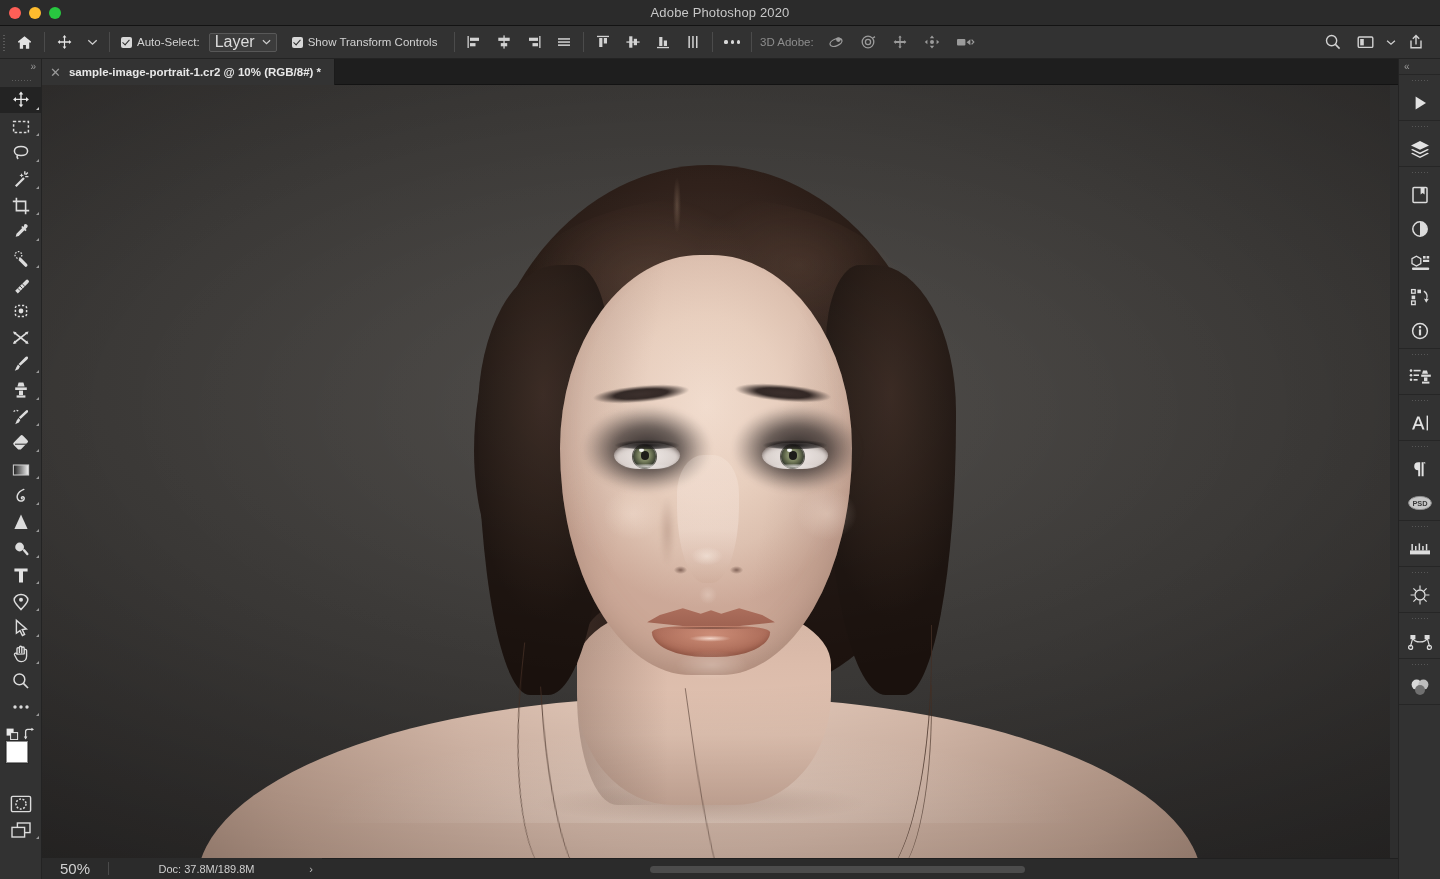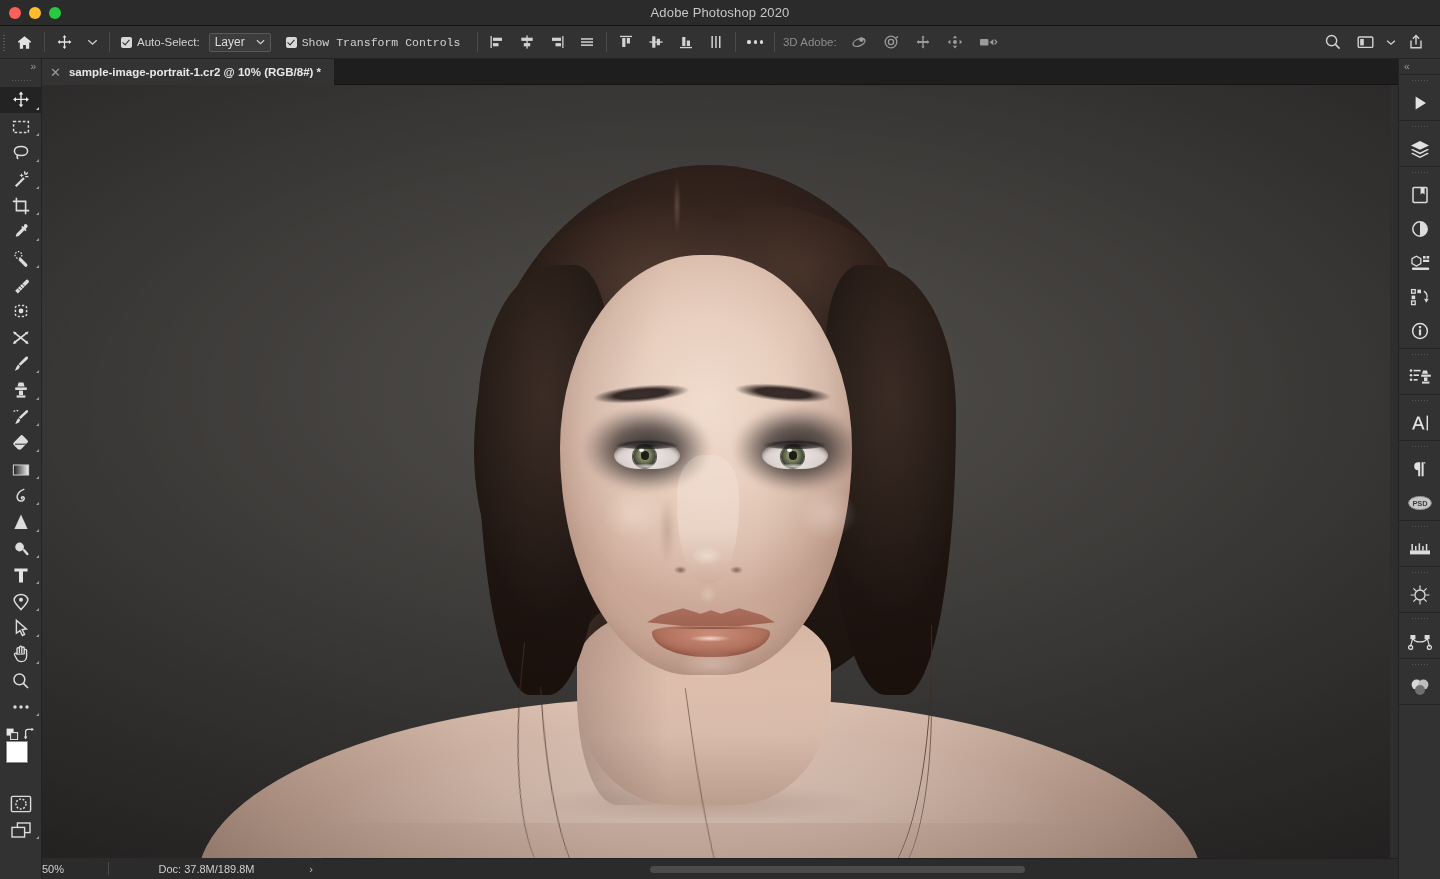--- a/index.html
+++ b/index.html
@@ -58,21 +58,21 @@
   .chk::after {
     content: ""; position: absolute; left: 3px; top: 1px;
     width: 3px; height: 6px; border: solid #2b2b2b;
     border-width: 0 1.6px 1.6px 0; transform: rotate(42deg);
   }
   .ob-field {
     height: 19px; min-width: 62px; border: 1px solid #585858; border-radius: 2px;
     background: #3c3c3c; display: flex; align-items: center;
     justify-content: space-between; padding: 0 5px; margin-left: 7px;
   }
-  .ob-field span { font-size: 12px; color: #dcdcdc; }
+  .ob-field span { font-size: 16px; color: #dcdcdc; }
   .ob-icon svg { display: block; }
   .mode-label { font-size: 11.5px; color: #8d8d8d; margin: 0 6px 0 4px; }
   .dots3 { display: flex; gap: 3px; align-items: center; }
   .dots3 i { width: 3.2px; height: 3.2px; background: #d8d8d8; border-radius: 50%; display: block; }
   .optbar-right { margin-left: auto; display: flex; align-items: center; padding-right: 8px; }
 
   
   .tabbar {
     position: absolute; left: 42px; top: 59px; width: 1356px; height: 26px;
     background: #1e1e1e; border-bottom: 1px solid #131313;
@@ -345,21 +345,21 @@
     background: #2b2b2b; border-top: 1px solid #202020;
   }
   .hthumb {
     position: absolute; left: 608px; top: 7px; width: 375px; height: 7px;
     background: #4c4c4c; border-radius: 4px;
   }
   .statusbar {
     position: absolute; left: 42px; bottom: 0; width: 280px; height: 21px;
     display: flex; align-items: center; background: #2b2b2b;
   }
-  .st-zoom { width: 66px; text-align: left; font-size: 11px; color: #d0d0d0; }
+  .st-zoom { width: 66px; text-align: center; font-size: 15px; color: #d0d0d0; }
   .st-sep { width: 1px; height: 13px; background: #4a4a4a; }
   .st-doc { flex: 1; text-align: center; font-size: 11px; color: #cfcfcf; padding-left: 4px; }
   .st-arrow { width: 22px; text-align: center; font-size: 11px; color: #bbbbbb; }
 
   
   .dock {
     position: absolute; right: 0; top: 59px; width: 42px; height: 820px;
     background: #323232; border-left: 1px solid #232323;
   }
   .dock-head { height: 16px; position: relative; }
@@ -416,21 +416,21 @@
       <span class="chk"></span>
       <span class="ob-label">Auto-Select:</span>
     </div>
     <div class="ob-field">
       <span>Layer</span>
       <svg width="9" height="6" viewBox="0 0 9 6" style="margin-left:7px">
           <path d="M.9 1.3 4.5 4.6 8.1 1.3" stroke="#cfcfcf" stroke-width="1.2" fill="none"></path>
         </svg>
     </div>
 
-    <div class="ob-btn" style="margin-left:8px;font-family:Liberation Mono, monospace;">
+    <div class="ob-btn" style="margin-left:8px;">
       <span class="chk"></span>
       <span class="ob-label">Show Transform Controls</span>
     </div>
     <div class="ob-sep" style="margin-left:10px;"></div>
 
     <div class="ob-btn ob-icon">
       <svg width="16" height="16" viewBox="0 0 16 16">
           <rect x="1.5" y="2" width="1.3" height="12" fill="#d2d2d2"></rect>
           <rect x="4" y="3.7" width="9" height="3.2" fill="#d2d2d2"></rect>
           <rect x="4" y="9.1" width="5.5" height="3.2" fill="#d2d2d2"></rect>

